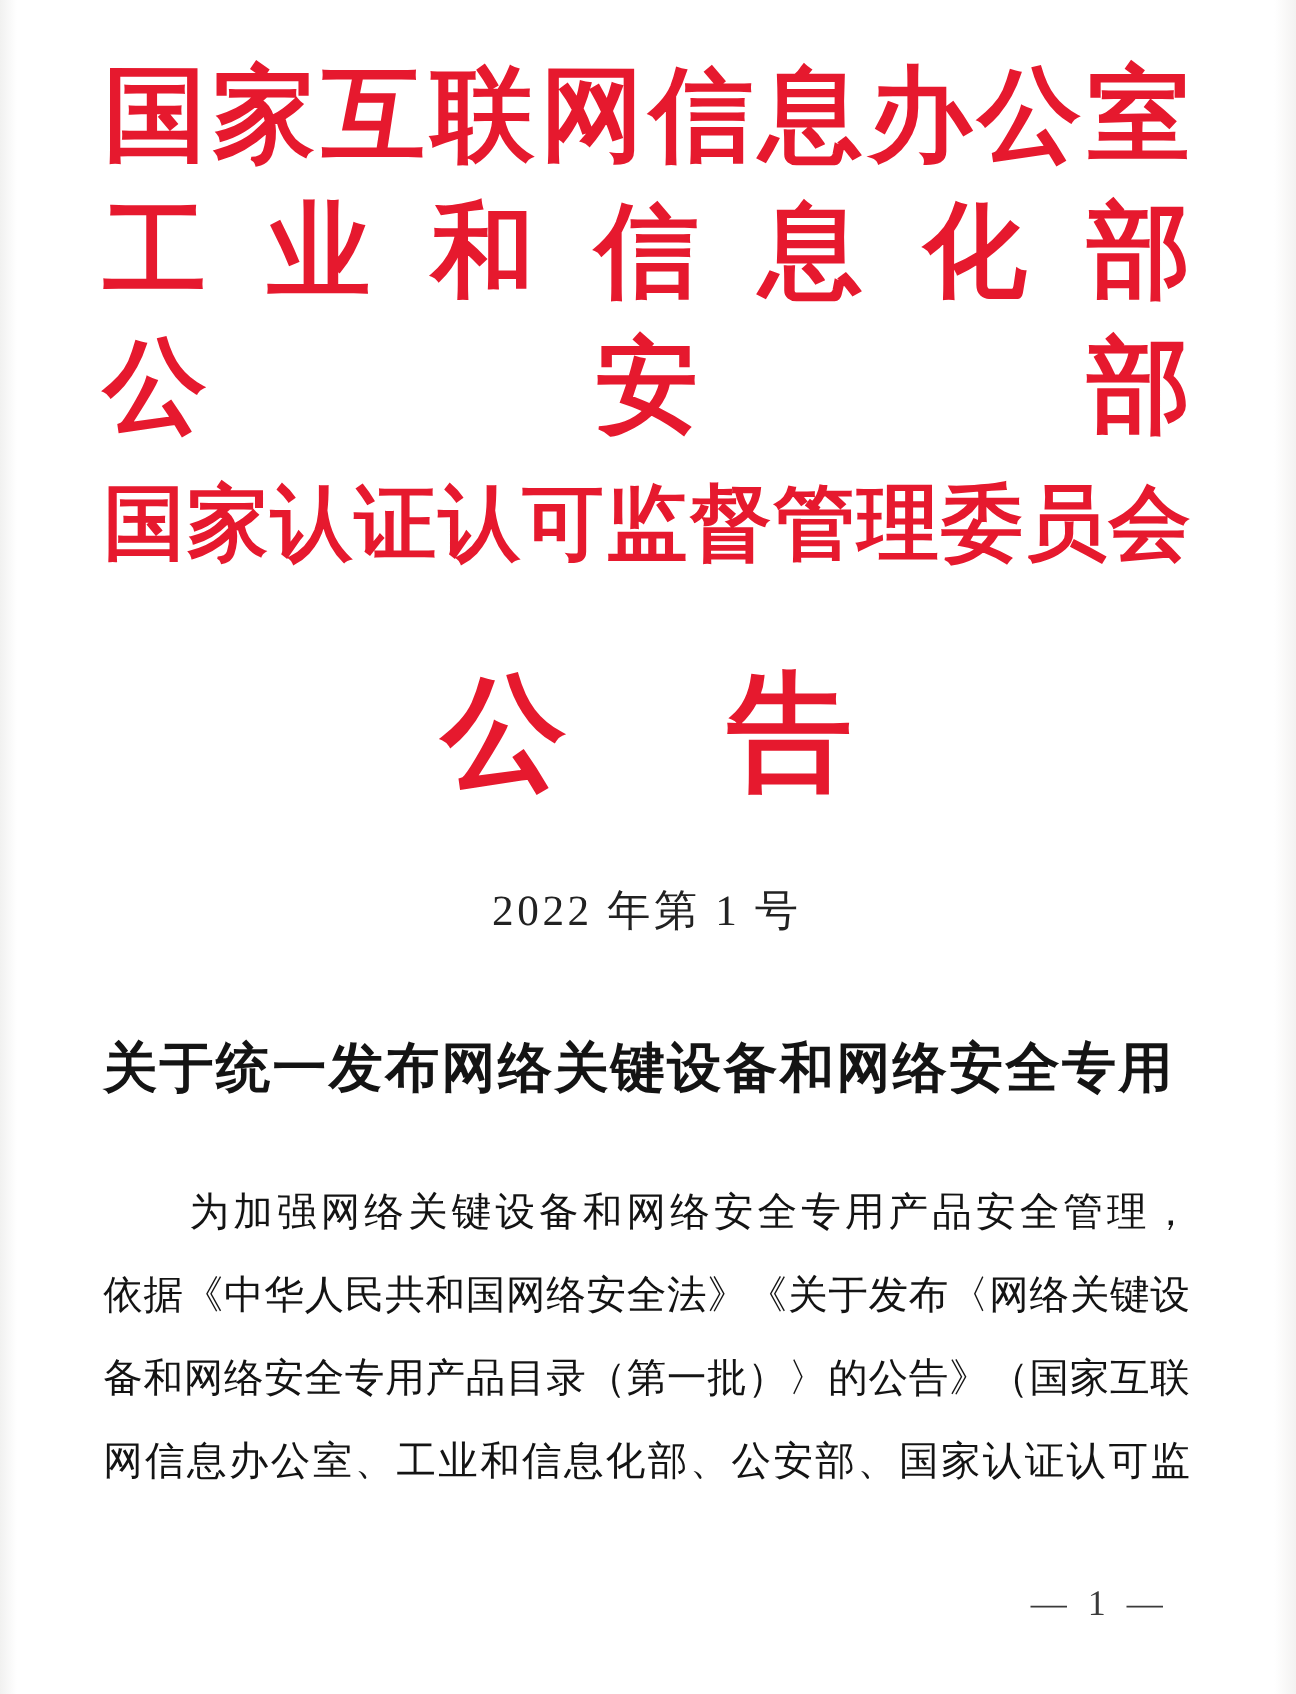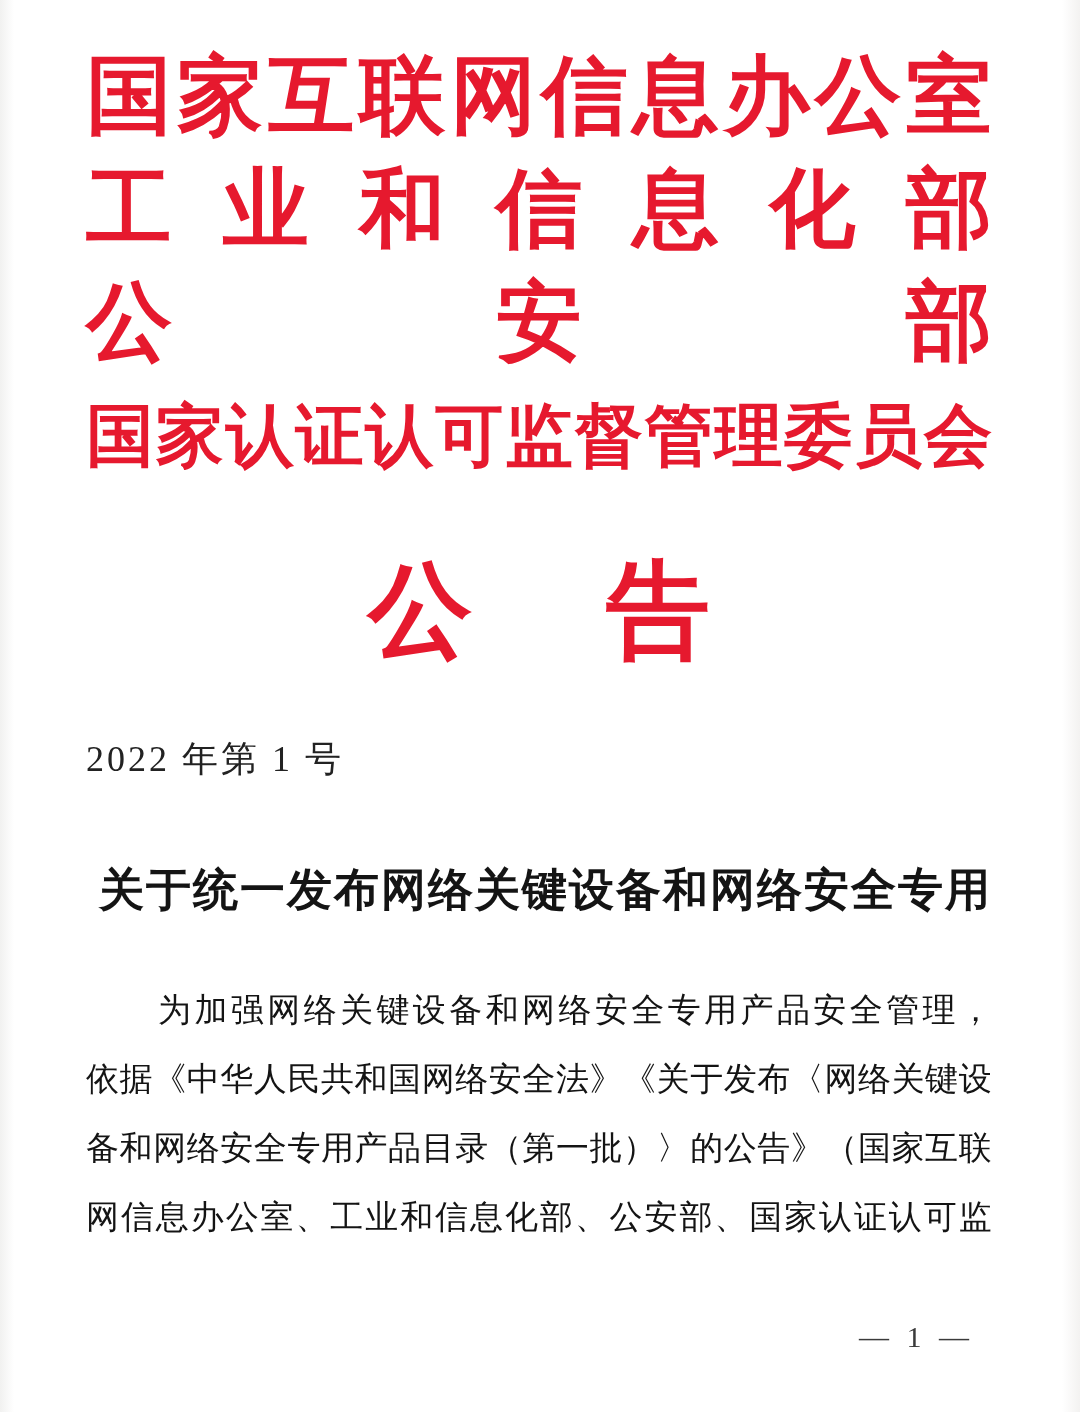--- a/index.html
+++ b/index.html
@@ -45,31 +45,32 @@
     align-items: center;
     color: var(--header-red, #e6192e);
     font-weight: bold;
     font-size: 104px;
   }
 
   
   .issue {
     margin-top: 62px;
     height: 50px;
+    text-align: center;
     font-size: 36px;
     letter-spacing: 3px;
     color: #222222;
   }
 
   
   .doc-title { margin-top: 70px; }
   .title-line {
     height: 71px;
     line-height: 71px;
-    text-align: right;
+    text-align: left;
     font-weight: bold;
     font-size: 45px;
     letter-spacing: 2px;
     white-space: nowrap;
     color: var(--body-black, #141414);
   }
 
   
   .body-block { margin-top: 50px; }
   .body-line {

